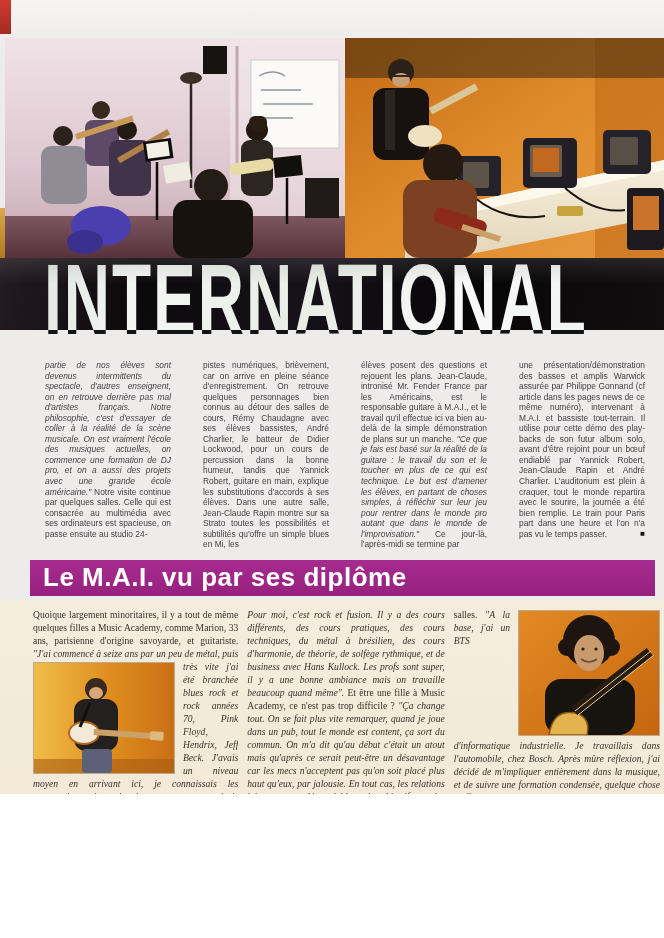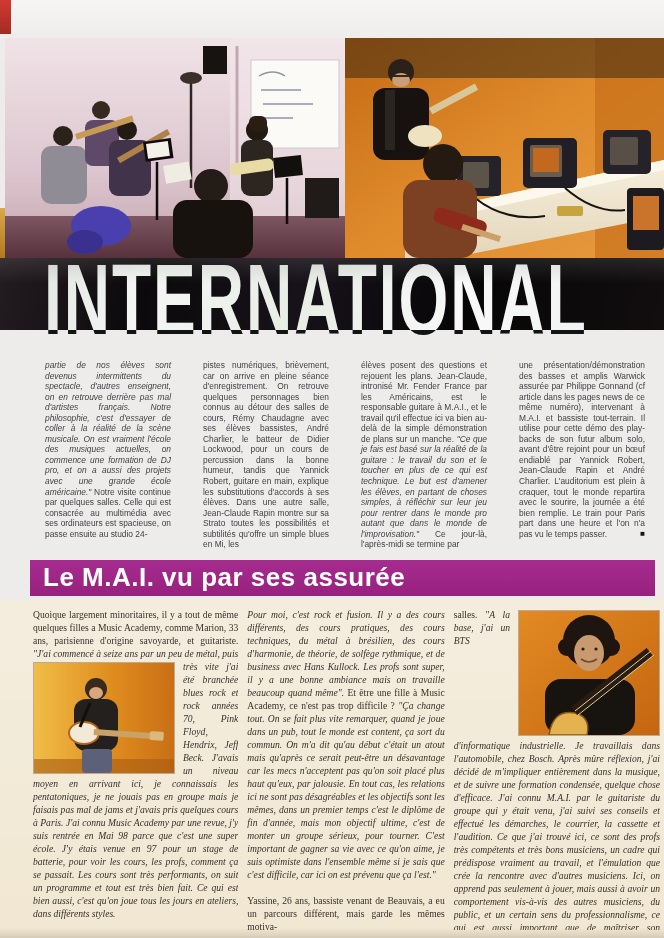--- a/index.html
+++ b/index.html
@@ -1,17 +1,17 @@
 <!DOCTYPE html>
 <html><head>
 <meta charset="utf-8">
 <style>
   html,body{margin:0;padding:0;background:#ffffff;}
   .page{
-    position:relative;width:664px;height:938px;overflow:hidden;
+    position:relative;width:664px;height:794px;overflow:hidden;
     background:#eeecea;
     font-family:"Liberation Sans", sans-serif;
   }
   
   .artifact-red{position:absolute;left:0;top:0;width:11px;height:34px;
     background:linear-gradient(180deg,#d23a31,#a32b24);}
   .artifact-yellow{position:absolute;left:0;top:208px;width:7px;height:50px;
     background:linear-gradient(180deg,#d8a84a,#b4791f);}
   .top-strip{position:absolute;left:0;top:0;width:664px;height:38px;
     background:linear-gradient(180deg,#f6f5f3,#efedeb);}
@@ -209,21 +209,21 @@
     </div>
     <div class="tcol">
       <p>
         <span class="rm">une présentation/démonstration des basses et amplis Warwick assurée par Philippe Gonnand (cf article dans les pages news de ce même numéro), intervenant à M.A.I. et bassiste tout-terrain. Il utilise pour cette démo des play-backs de son futur album solo, avant d'être rejoint pour un bœuf endiablé par Yannick Robert, Jean-Claude Rapin et André Charlier. L'auditorium est plein à craquer, tout le monde repartira avec le sourire, la journée a été bien remplie. Le train pour Paris part dans une heure et l'on n'a pas vu le temps passer.</span>
         <span class="endmark">■</span>
       </p>
     </div>
   </div>
 
   <div class="section-bar">
-    <span class="label">Le M.A.I. vu par ses assurée</span>
+    <span class="label">Le M.A.I. vu par ses diplôme</span>
   </div>
 
   <div class="bottom-section">
     <div class="bottom-article">
 
       <div class="bcol bcol-1">
         <p>
           <span class="rm">Quoique largement minoritaires, il y a tout de même quelques filles a Music Academy, comme Marion, 33 ans, parisienne d'origine savoyarde, et guitariste. </span><span class="it">"J'ai commencé à seize ans par un peu de métal, </span>
           <span class="inset-photo float-l">
             <svg width="140" height="110" viewBox="0 0 140 110">

